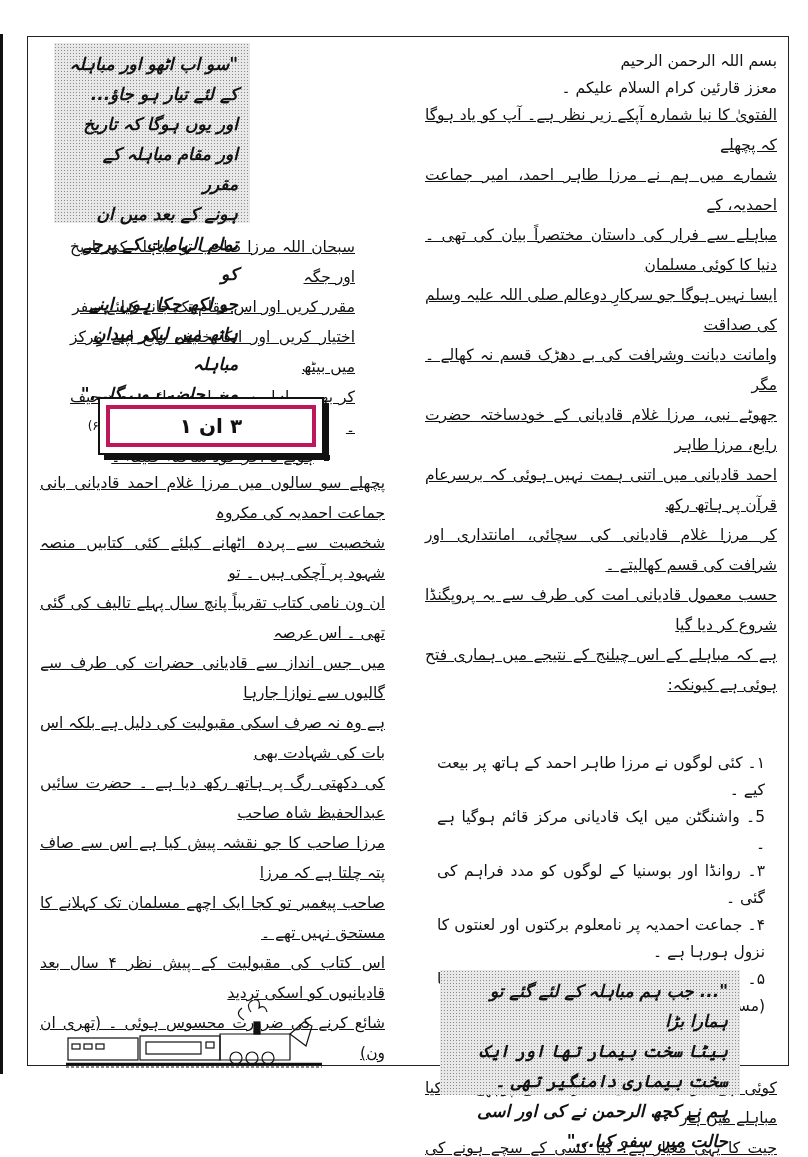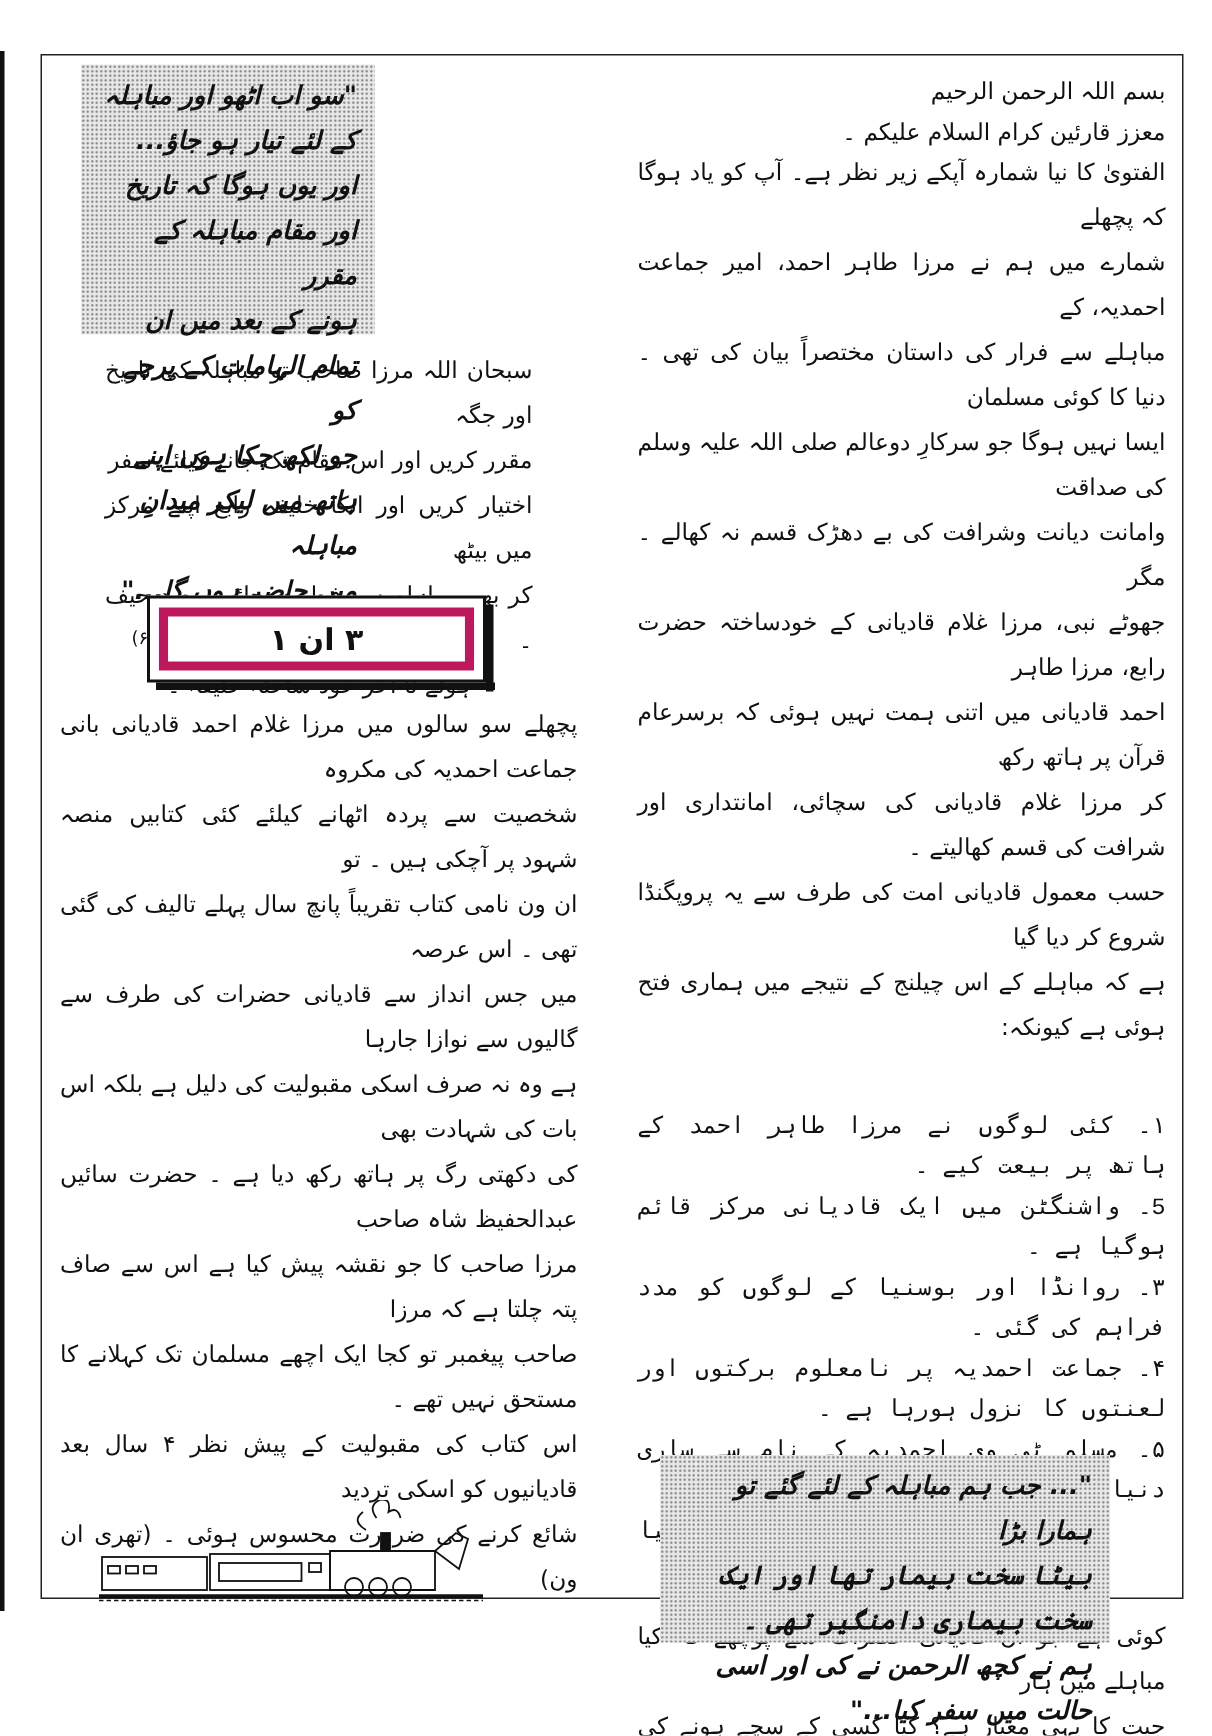--- a/index.html
+++ b/index.html
@@ -18,24 +18,24 @@
            font-size:17px; line-height:30px; padding:6px 12px 8px 12px; box-sizing:border-box; }
   .quote-top { left:54px; top:43px; width:196px; height:180px; }
   .quote-bottom { left:440px; top:970px; width:300px; height:125px; }
   .quote p { margin:0; }
   .cite { display:inline-block; background:#fff; font-size:12px; line-height:18px; padding:1px 8px;
           font-style:normal; font-weight:normal; }
   .title-box { position:absolute; left:98px; top:397px; width:226px; height:58px;
                border:2px solid #111; box-sizing:border-box; background:#fff; }
   .title-box:after { content:""; position:absolute; right:-7px; top:4px; width:5px; height:58px; background:#111; }
   .title-box:before { content:""; position:absolute; left:4px; bottom:-7px; width:226px; height:5px; background:#111; }
-  .title-inner { position:absolute; left:6px; top:6px; right:6px; bottom:6px; border:6px solid #be185d;
+  .title-inner { position:absolute; left:6px; top:6px; right:6px; bottom:6px; border:4px solid #be185d;
                  display:flex; align-items:center; justify-content:center; font-size:20px; font-weight:bold; direction:rtl; }
-  .para p { margin:0; }
-  .list { margin:0; padding:0; list-style:none;font-family:Liberation Mono, monospace; }
+  .para p { margin:0;text-decoration:underline; }
+  .list { margin:12px; padding:0; list-style:none; }
   .list li { margin:0; }
   .train { position:absolute; left:66px; top:1000px; width:256px; height:70px; }
 </style>
 </head>
 <body>
 
 <div class="frame-top-left-edge"></div>
 <div class="frame"></div>
 
 <div class="quote quote-top stipple">

